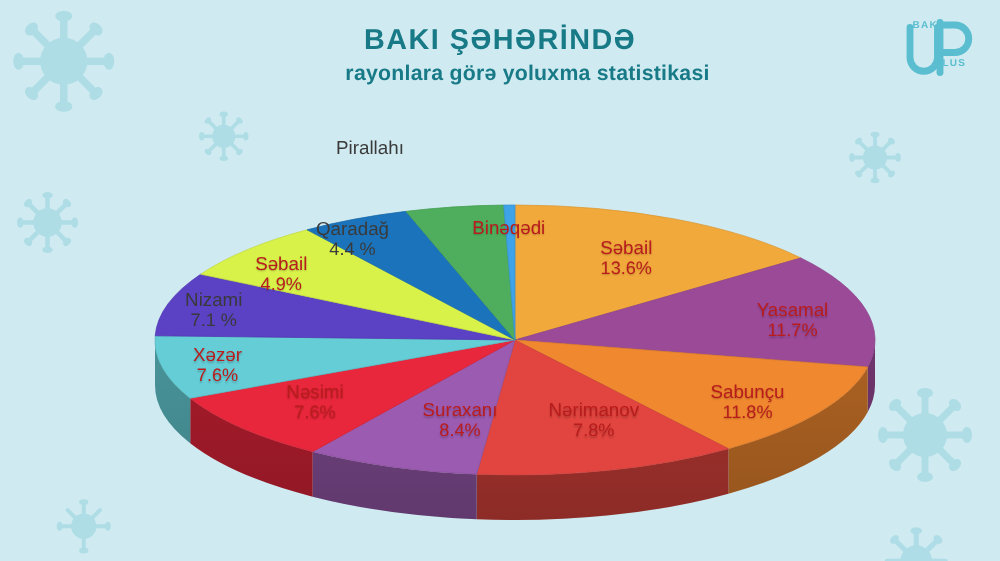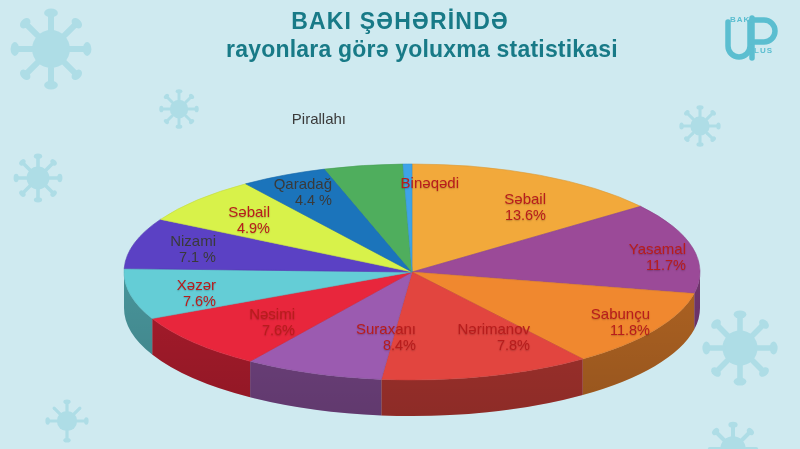--- a/index.html
+++ b/index.html
@@ -13,36 +13,36 @@
 
   
   .virus{position:absolute;color:#a9dbe5;opacity:.85;pointer-events:none;}
   .virus svg{display:block;}
 
   
   #logo{position:absolute;right:14px;top:6px;width:74px;height:58px;}
   #logo svg{display:block;}
 
   
-  #title-block{position:absolute;left:0;top:8px;width:800px;text-align:center;}
+  #title-block{position:absolute;left:0;top:18px;width:800px;text-align:center;}
   #title-main{
     font-size:23px;font-weight:bold;color:#187a87;letter-spacing:1.2px;
     line-height:26px;
   }
   #title-sub{
-    font-size:23px;font-weight:bold;color:#187a87;letter-spacing:.2px;
+    font-size:17px;font-weight:bold;color:#187a87;letter-spacing:.2px;
     line-height:24px;margin-top:3px;padding-left:44px;
   }
 
   
   #pie-wrap{position:absolute;left:112px;top:150px;width:600px;height:270px;}
   #pie-svg{position:absolute;left:0;top:0;}
 
   
-  .lbl{position:absolute;text-align:right;line-height:17px;white-space:nowrap;}
+  .lbl{position:absolute;text-align:center;line-height:17px;white-space:nowrap;}
   .lbl .n{display:block;font-size:15px;}
   .lbl .v{display:block;font-size:14.5px;}
   .lbl.light{color:#b91c1c;text-shadow:0 1px 1.5px rgba(0,0,0,.22);}
   .lbl.dark{color:#3a3a3a;}
 </style>
 </head>
 <body>
 
 <div id="stage">
 

